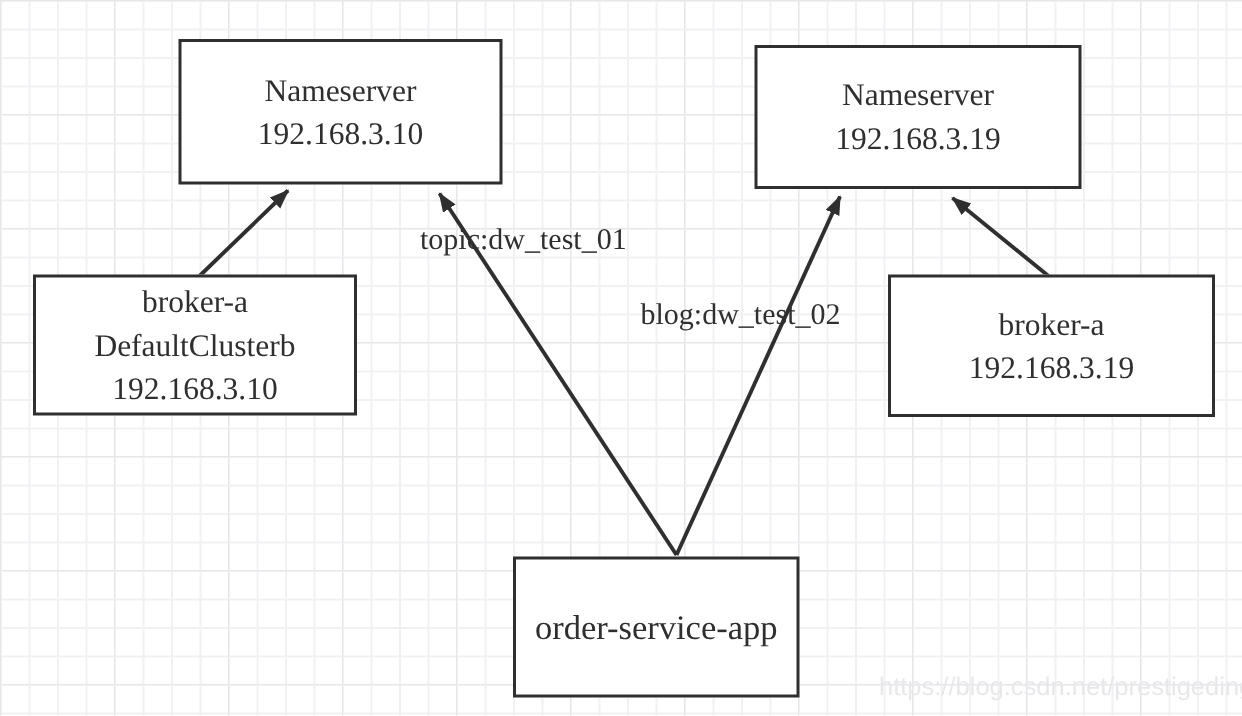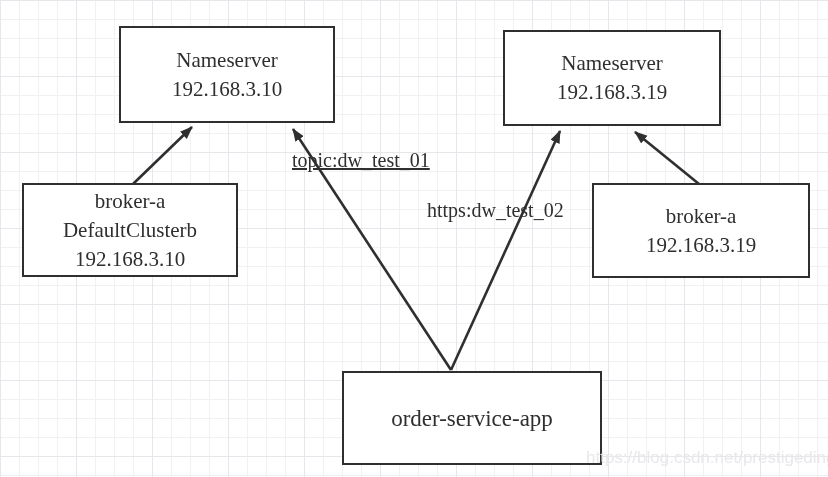--- a/index.html
+++ b/index.html
@@ -93,24 +93,24 @@
     <div>broker-a</div>
     <div>DefaultClusterb</div>
     <div>192.168.3.10</div>
   </div>
 
   <div class="node" style="left:592px; top:183px; width:218px; height:95px;">
     <div>broker-a</div>
     <div>192.168.3.19</div>
   </div>
 
-  <div class="node app" style="left:342px; top:371px; width:260px; height:94px;">
+  <div class="node app" style="left:342px; top:371px; width:191px; height:94px;">
     <div>order-service-app</div>
   </div>
 
-  <div class="edge-label" style="left:292px; top:149px;text-decoration:underline;">topic:dw_test_01</div>
+  <div class="edge-label" style="left:280px; top:149px;">topic:dw_test_01</div>
 
-  <div class="edge-label" style="left:427px; top:199px;">https:dw_test_02</div>
+  <div class="edge-label" style="left:427px; top:199px;">blog:dw_test_02</div>
 
 
   <div class="watermark">https://blog.csdn.net/prestigeding</div>
 
 </div>
 
 </body></html>

